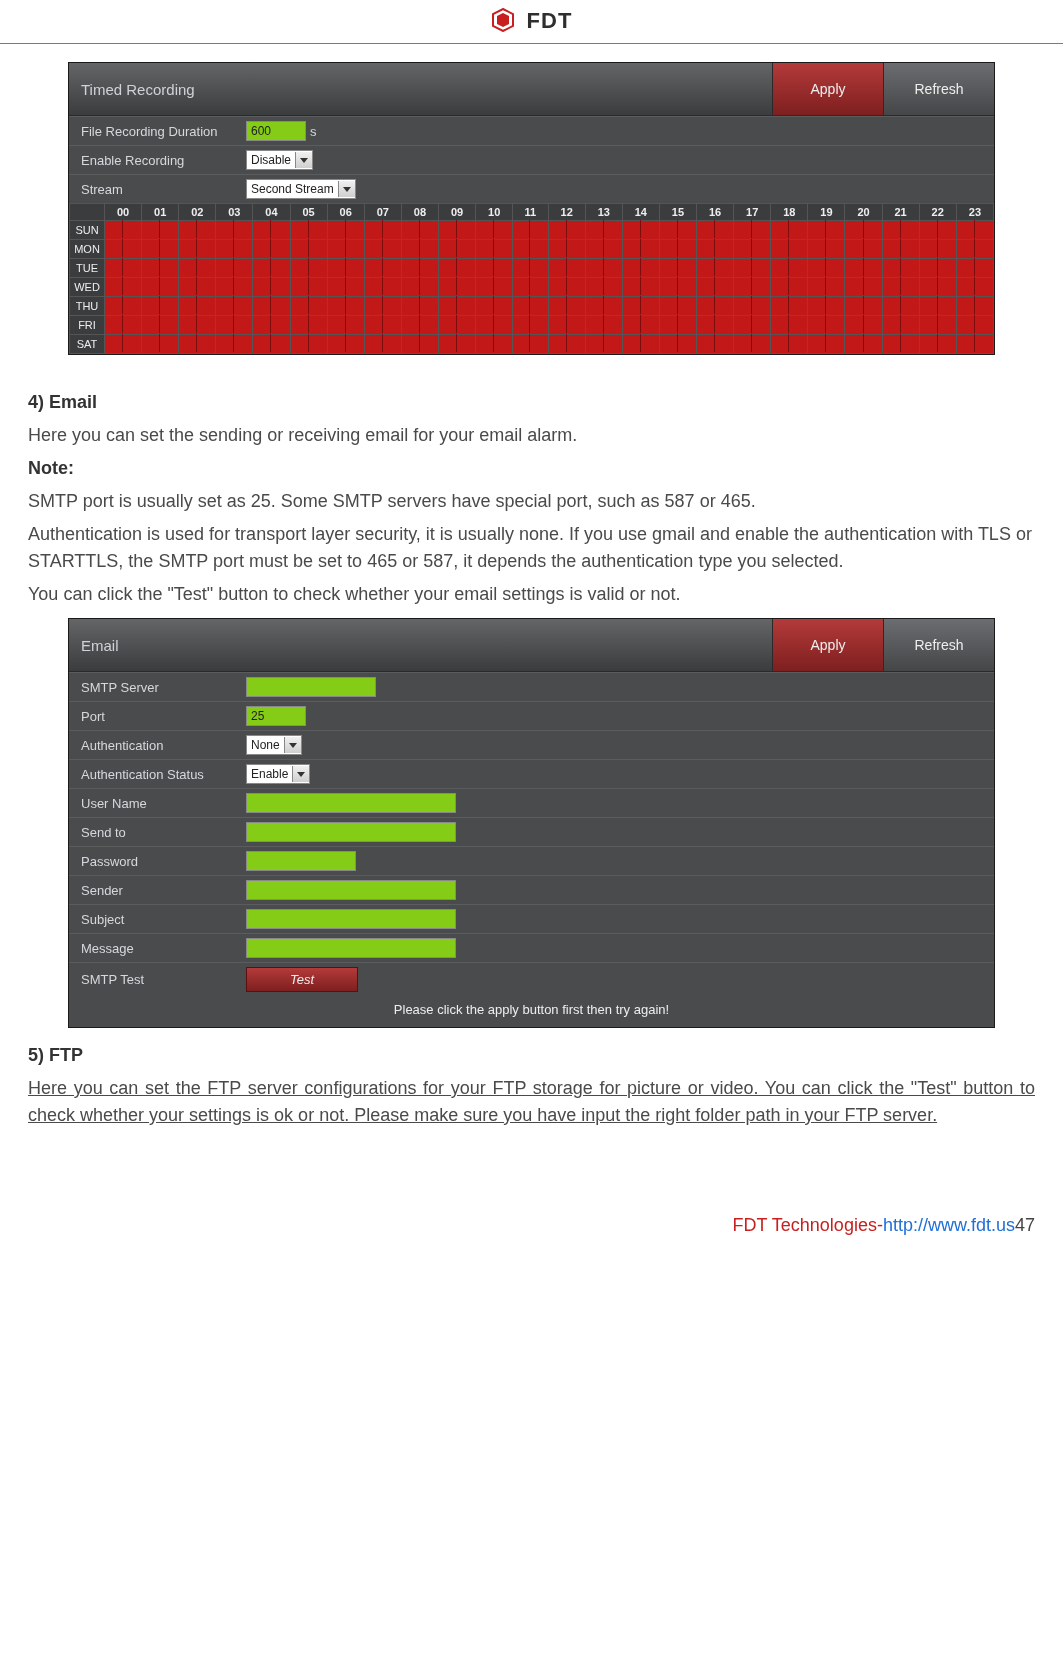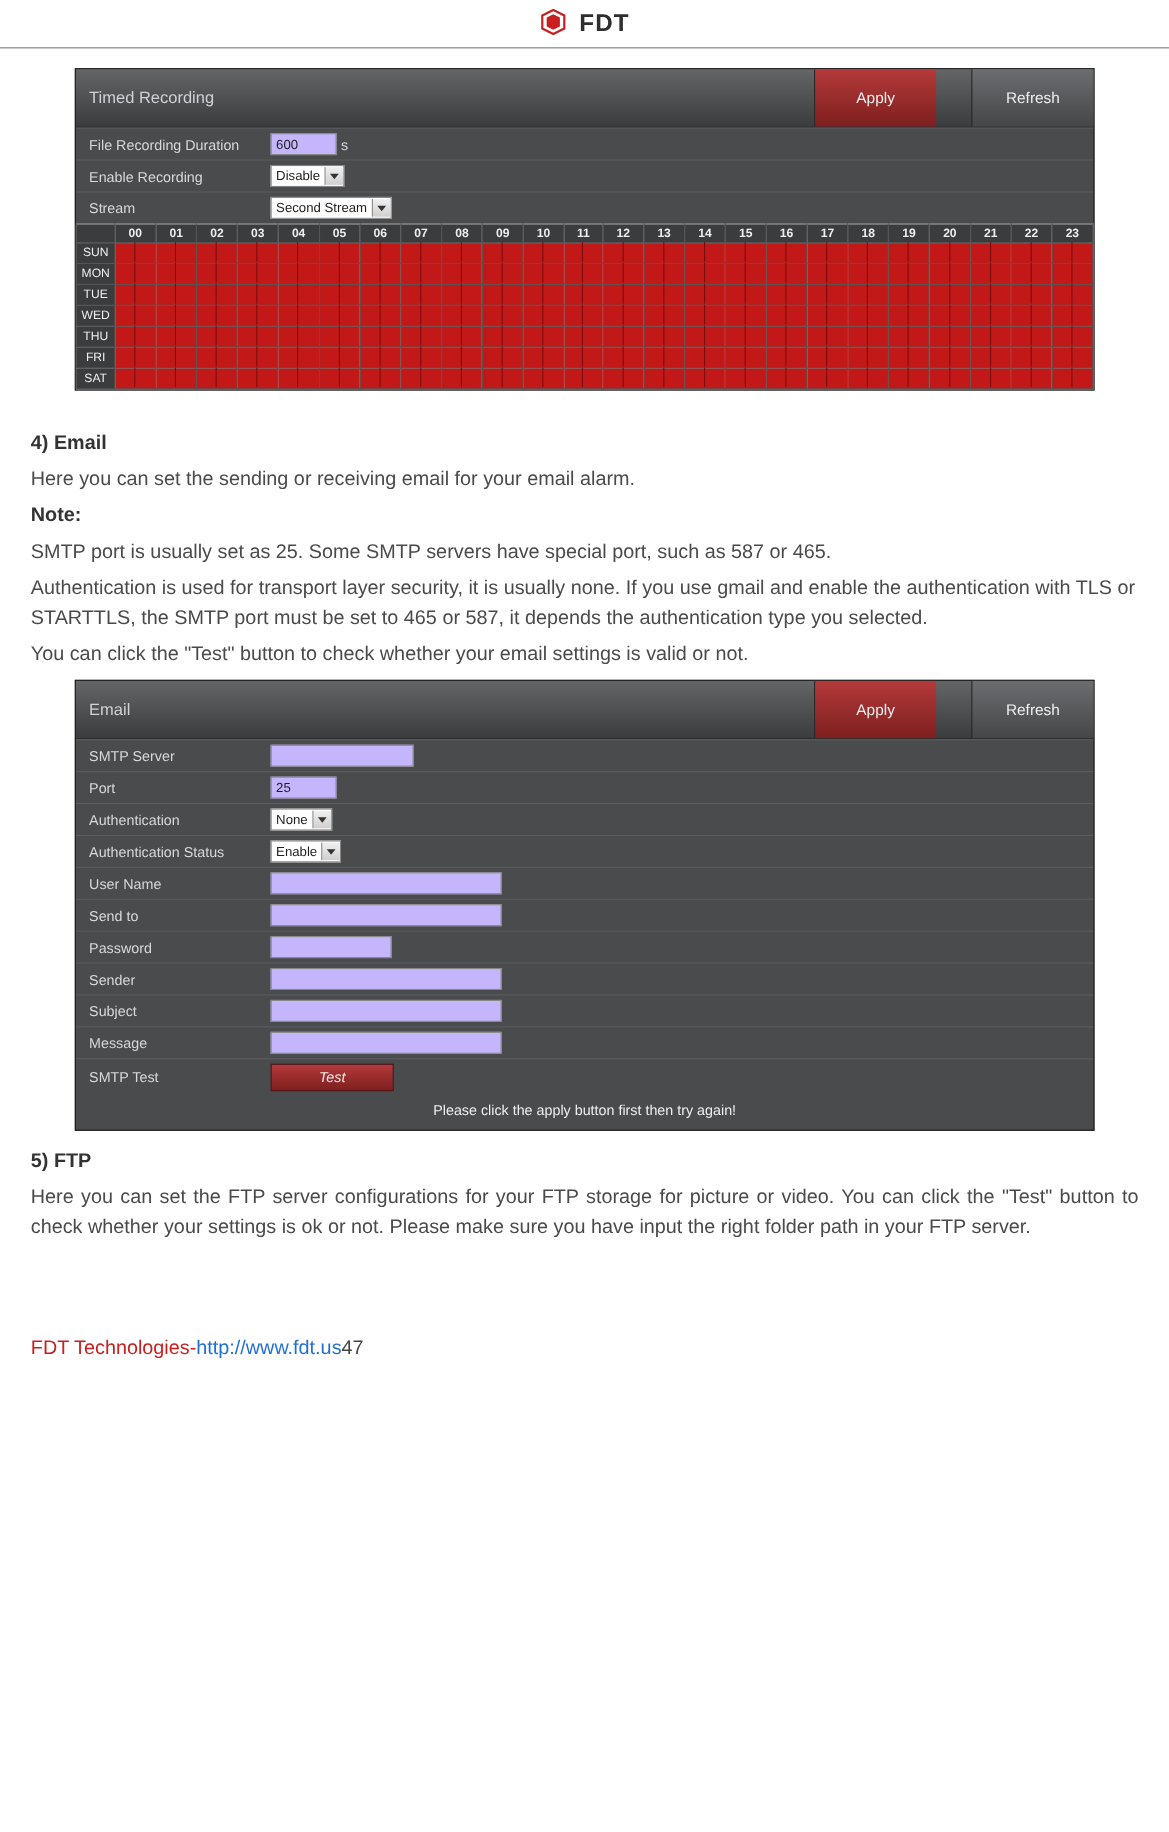--- a/index.html
+++ b/index.html
@@ -52,37 +52,36 @@
     color: #cfd2d6;
     font-size: 15px;
   }
   .hbtn {
     width: 110px;
     text-align: center;
     padding: 18px 0;
     color: #eee;
     font-size: 14px;
     border-left: 1px solid #2a2a2a;
-    margin-left: 32px;
   }
   .hbtn.apply { background: linear-gradient(#b43a3a, #7e1f1f); }
   .hbtn.refresh { background: linear-gradient(#6b6d70, #444648); }
   .form-row {
     display: flex;
     align-items: center;
     padding: 4px 12px;
     border-top: 1px solid #5a5c5e;
   }
   .form-row:first-of-type { border-top: none; }
   .form-label {
     width: 165px;
     color: #d6d8dc;
   }
   .tinput {
-    background: #c4b5fd;
+    background: #84cc16;
     border: 1px solid #888;
     height: 18px;
     width: 50px;
     padding: 0 4px;
     font-size: 12px;
     color: #222;
   }
   .tinput.w120 { width: 120px; }
   .tinput.w200 { width: 200px; }
   .tinput.w100 { width: 100px; }
@@ -166,21 +165,21 @@
   }
   .help-msg {
     text-align: center;
     color: #eee;
     font-size: 13px;
     padding: 6px 0 10px 0;
   }
 
   .footer {
     display: flex;
-    justify-content: flex-start;
+    justify-content: flex-end;
     align-items: baseline;
     padding: 40px 28px 20px 28px;
     font-size: 18px;
   }
   .footer .left .co { color: #c82020; }
   .footer .left .url { color: #1f6fd6; }
   .footer .pg { color: #444; }
 </style>
 </head>
 <body>
@@ -511,21 +510,21 @@
       <input class="tinput w200" style="">
     </div>
     <div class="form-row">
       <div class="form-label">SMTP Test</div>
       <span class="test-btn">Test</span>
     </div>
     <div class="help-msg">Please click the apply button first then try again!</div>
   </div>
 
   <p class="body-text bold" style="margin-top:14px;">5) FTP</p>
-  <p class="body-text" style="text-align:justify;">Here you can set the FTP server configurations for your FTP storage for picture or video. You can click the "Test" button to check whether your settings is ok or not. Please make sure you have input the right folder path in your FTP server.</p>
+  <p class="body-text" style="text-align:justify;text-decoration:underline;">Here you can set the FTP server configurations for your FTP storage for picture or video. You can click the "Test" button to check whether your settings is ok or not. Please make sure you have input the right folder path in your FTP server.</p>
 
 </div>
 
 <div class="footer">
   <div class="left">
     <span class="co">FDT Technologies-</span><span class="url">http://www.fdt.us</span>
   </div>
   <div class="pg">47</div>
 </div>
 

